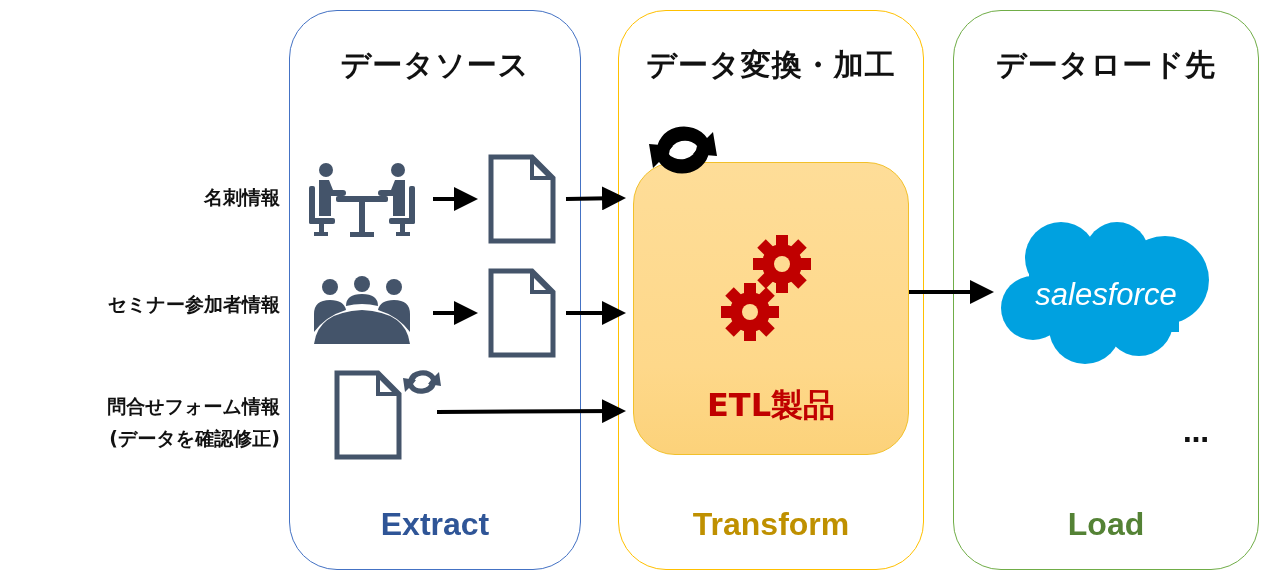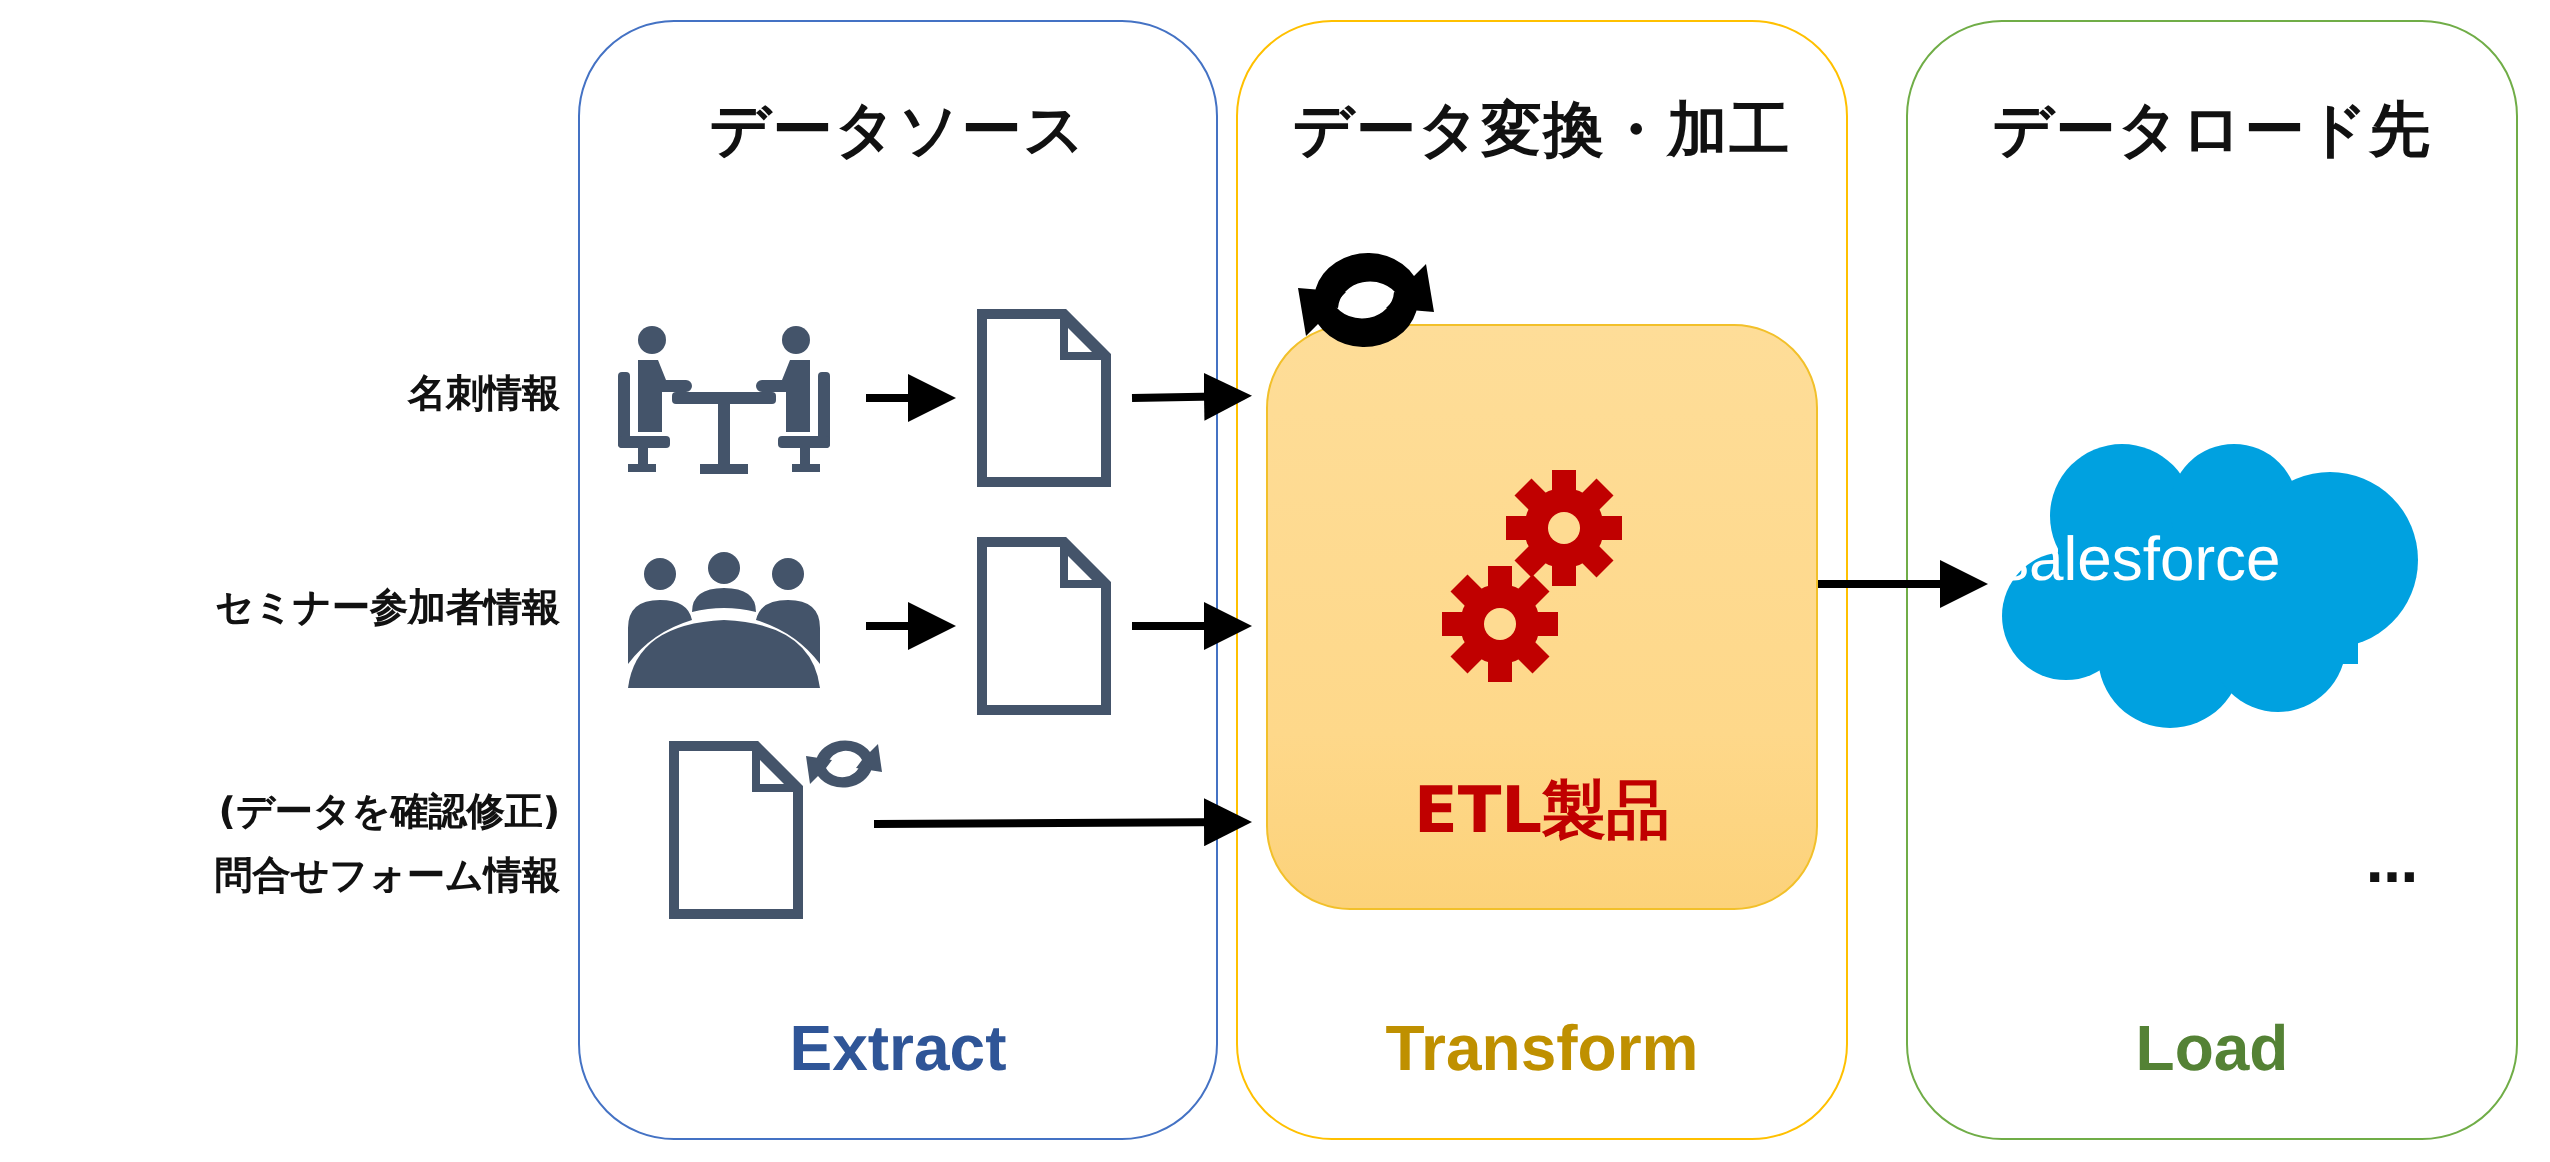--- a/index.html
+++ b/index.html
@@ -1,20 +1,20 @@
 <!DOCTYPE html>
 <html><head>
 <meta charset="utf-8">
 <style>
   html, body { margin: 0; padding: 0; background: #ffffff; }
   body { width: 1275px; height: 581px; position: relative; overflow: hidden;
          font-family: "DejaVu Sans", "Liberation Sans", sans-serif; }
   .abs { position: absolute; }
   .panel { position: absolute; border-radius: 48px; background: #fff; box-sizing: border-box; }
-  .panel.extract { left: 289px; top: 10px; width: 320px; height: 560px; border: 1px solid #4472c4; }
+  .panel.extract { left: 289px; top: 10px; width: 292px; height: 560px; border: 1px solid #4472c4; }
   .panel.transform { left: 618px; top: 10px; width: 306px; height: 560px; border: 1px solid #ffc000; }
   .panel.load { left: 953px; top: 10px; width: 306px; height: 560px; border: 1px solid #70ad47; }
   .panel-title { position: absolute; left: 0; right: 0; top: 34px; text-align: center;
                  font-size: 30px; font-weight: bold; color: #111; letter-spacing: 1px; }
   .panel-footer { position: absolute; left: 0; right: 0; bottom: 26px; text-align: center;
                   font-size: 32px; font-weight: bold; font-family: "Liberation Sans", "DejaVu Sans", sans-serif; }
   .etl-box { position: absolute; left: 633px; top: 162px; width: 276px; height: 293px;
              border-radius: 42px; border: 1px solid #f2c02a; box-sizing: border-box;
              background: linear-gradient(#fedd98, #fed88a 70%, #fcd27a); }
   .etl-label { position: absolute; left: 633px; width: 276px; top: 384px; text-align: center;
@@ -36,22 +36,22 @@
   <div class="panel-footer" style="color:#bf9000">Transform</div>
 </div>
 <div class="panel load">
   <div class="panel-title">データロード先</div>
   <div class="panel-footer" style="color:#548235">Load</div>
 </div>
 
 <div class="src-label" style="top:181px">名刺情報</div>
 <div class="src-label" style="top:288px">セミナー参加者情報</div>
 <div class="src-label" style="top:390px">
+  <div>問合せフォーム情報</div>
   <div>(データを確認修正)</div>
-  <div>問合せフォーム情報</div>
 </div>
 
 <div class="etl-box"></div>
 <div class="etl-label">ETL製品</div>
 
 <svg style="left:306px;top:160px" width="112" height="78" viewBox="0 0 112 78">
   <g fill="#44546a">
     <circle cx="20" cy="10" r="7"></circle>
     <circle cx="92" cy="10" r="7"></circle>
     <rect x="3" y="26" width="6" height="38" rx="2"></rect>
@@ -147,21 +147,21 @@
   <g fill="#00a1e0">
     <circle cx="62" cy="40" r="36"></circle>
     <circle cx="118" cy="36" r="32"></circle>
     <circle cx="166" cy="62" r="44"></circle>
     <circle cx="34" cy="90" r="32"></circle>
     <circle cx="86" cy="110" r="36"></circle>
     <circle cx="140" cy="104" r="34"></circle>
     <rect x="30" y="50" width="150" height="64"></rect>
   </g>
 </svg>
-<div class="abs" style="left:999px;top:262px;width:214px;color:#fff;font-size:31px;font-family:'Liberation Sans',sans-serif;">salesforce</div>
+<div class="abs" style="left:999px;top:277px;width:214px;text-align:center;color:#fff;font-size:31px;font-family:'Liberation Sans',sans-serif;font-style:italic;">salesforce</div>
 
 <div class="ellipsis">…</div>
 
 <svg style="left:0;top:0" width="1275" height="581">
   <defs>
     <marker id="ah" markerWidth="6" markerHeight="6" refX="5" refY="3" orient="auto" markerUnits="strokeWidth">
       <path d="M0 0 L6 3 L0 6 Z" fill="#000"></path>
     </marker>
   </defs>
   <g stroke="#000" stroke-width="4" fill="none">

